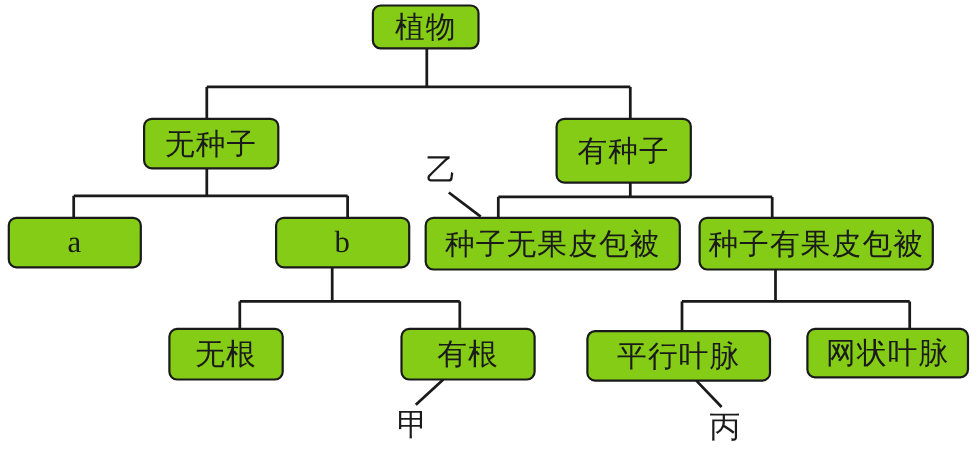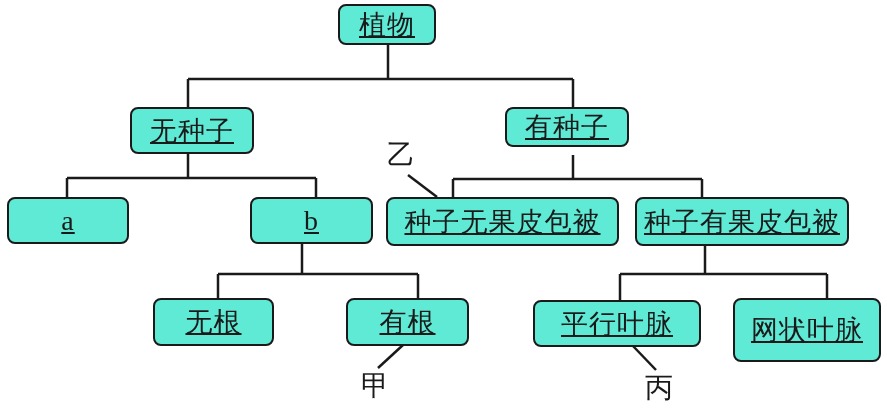--- a/index.html
+++ b/index.html
@@ -1,21 +1,21 @@
 <!DOCTYPE html>
 <html><head>
 <meta charset="utf-8">
 <style>
   html, body { margin: 0; padding: 0; background: #ffffff; }
   body { width: 887px; height: 409px; position: relative; overflow: hidden;
          font-family: "DejaVu Serif", "Liberation Serif", serif; color: #1a1a1a; }
   svg.lines { position: absolute; left: 0; top: 0; }
   .node { position: absolute; box-sizing: border-box; border: 2.5px solid #1a1a1a;
-          border-radius: 8px; background: #5eead4; display: flex; align-items: center;
-          justify-content: center; font-size: 27px; letter-spacing: 1px; white-space: nowrap; text-decoration: underline; }
+          border-radius: 8px; background: #84cc16; display: flex; align-items: center;
+          justify-content: center; font-size: 27px; letter-spacing: 1px; white-space: nowrap; }
   .node.latin { font-family: "Liberation Serif", "DejaVu Serif", serif; font-size: 28px; }
   .label { position: absolute; font-size: 28px; line-height: 1; }
 </style>
 </head>
 <body>
 
 <svg class="lines" width="887" height="409">
   <g stroke="#1a1a1a" stroke-width="2.5" fill="none">
 
     <line x1="388" y1="44" x2="388" y2="79"></line>
@@ -45,29 +45,29 @@
 
     <line x1="408" y1="175" x2="437" y2="197"></line>
     <line x1="403" y1="345" x2="378" y2="368"></line>
     <line x1="633" y1="346" x2="656" y2="370"></line>
   </g>
 </svg>
 
 <div class="node" style="left:338px;top:4px;width:98px;height:41px;">植物</div>
 
 <div class="node" style="left:130px;top:107px;width:124px;height:47px;text-align:right;">无种子</div>
-<div class="node" style="left:505px;top:107px;width:124px;height:40px;">有种子</div>
+<div class="node" style="left:505px;top:107px;width:124px;height:60px;">有种子</div>
 
 <div class="node latin" style="left:7px;top:197px;width:122px;height:47px;">a</div>
 <div class="node latin" style="left:250px;top:197px;width:123px;height:47px;">b</div>
 
 <div class="node" style="left:386px;top:197px;width:233px;height:49px;">种子无果皮包被</div>
 <div class="node" style="left:635px;top:197px;width:214px;height:49px;">种子有果皮包被</div>
 
-<div class="node" style="left:153px;top:298px;width:121px;height:48px;">无根</div>
-<div class="node" style="left:346px;top:298px;width:123px;height:48px;">有根</div>
+<div class="node" style="left:153px;top:298px;width:105px;height:48px;">无根</div>
+<div class="node" style="left:364px;top:298px;width:123px;height:48px;">有根</div>
 
 <div class="node" style="left:533px;top:300px;width:168px;height:47px;">平行叶脉</div>
-<div class="node" style="left:733px;top:298px;width:148px;height:64px;">网状叶脉</div>
+<div class="node" style="left:733px;top:298px;width:148px;height:46px;">网状叶脉</div>
 
 <div class="label" style="left:387px;top:141px;">乙</div>
 <div class="label" style="left:361px;top:372px;">甲</div>
 <div class="label" style="left:645px;top:374px;">丙</div>
 
 </body></html>

